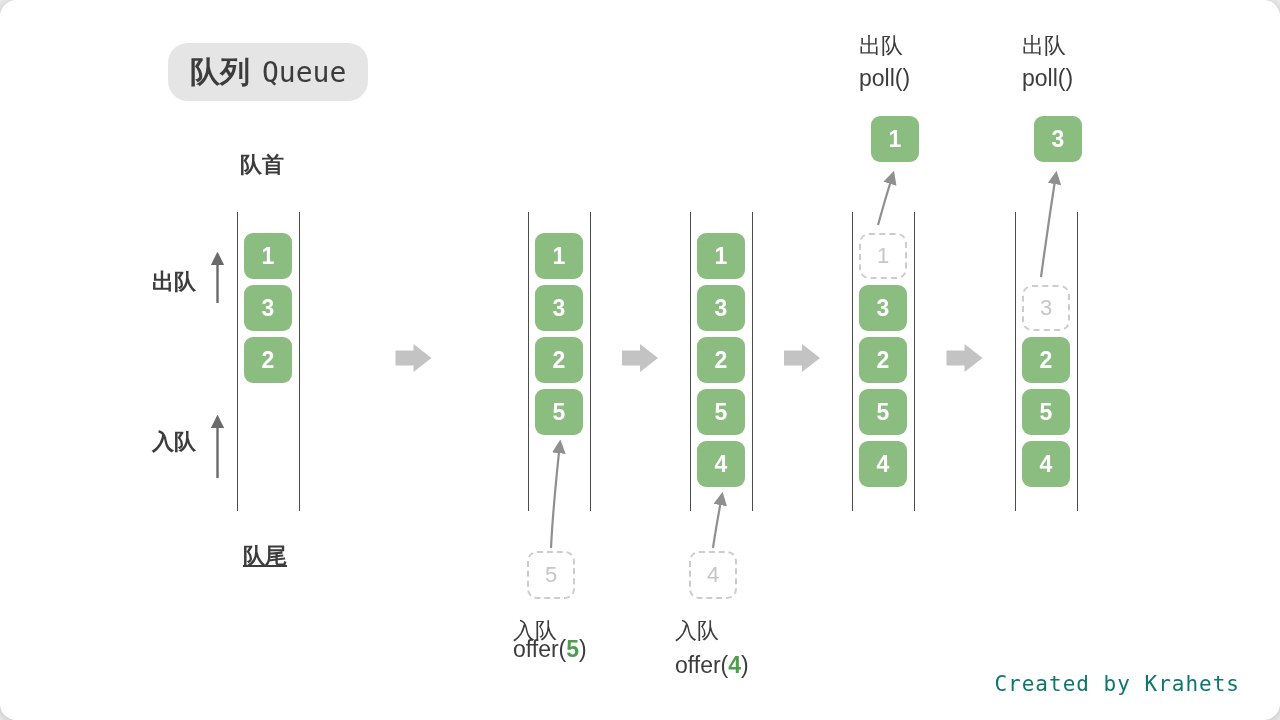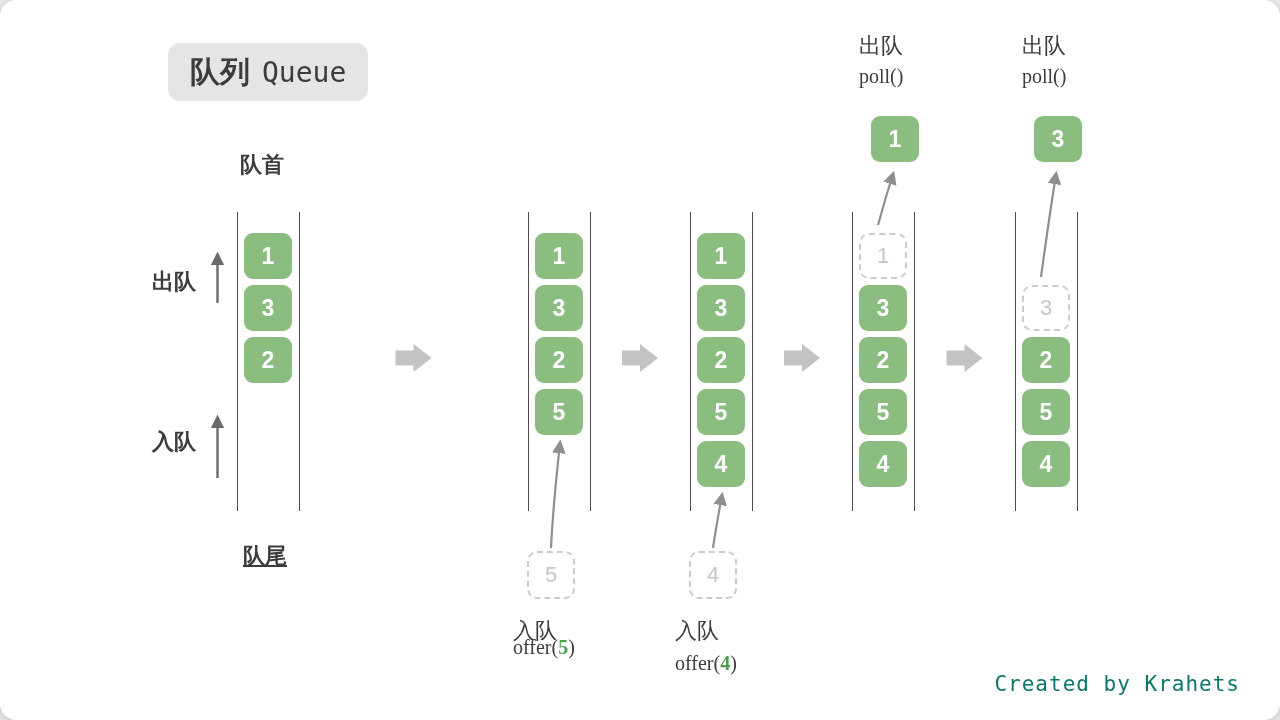--- a/index.html
+++ b/index.html
@@ -8,21 +8,21 @@
     font-family:"Liberation Sans",sans-serif;overflow:hidden;
   }
   .canvas{
     position:absolute;left:0;top:0;width:1280px;height:720px;
     background:#ffffff;border-radius:16px;
     box-shadow:0 1px 8px rgba(0,0,0,.22);
   }
   #queues{position:absolute;inset:0;}
   .badge{
     position:absolute;left:168px;top:43px;height:58px;
-    background:var(--badge-bg,#e5e5e5);border-radius:12px;
+    background:var(--badge-bg,#e5e5e5);border-radius:20px;
     display:flex;align-items:center;padding:0 22px;
   }
   .badge-zh{font-size:30px;font-weight:bold;color:var(--text-dark,#3a3a3a);}
   .badge-en{font-size:28px;font-family:"DejaVu Sans Mono",monospace;color:var(--text-dark,#3a3a3a);margin-left:12px;}
   .lbl{
     position:absolute;font-size:22px;font-weight:bold;color:var(--text-dark,#3b3b3b);
     white-space:nowrap;
   }
   .vline{
     position:absolute;top:212px;height:299px;width:1.4px;
@@ -36,22 +36,22 @@
   }
   .box.ghost{
     background:transparent;border:2px dashed #cccccc;border-radius:10px;
     width:44px;height:42px;color:#c6c6c6;font-weight:normal;font-size:22px;
   }
   .box.ghost.below{width:44px;height:44px;}
   .op-label{
     position:absolute;font-size:22px;color:var(--text-dark,#3c3c3c);white-space:nowrap;
   }
   .op-code{
-    position:absolute;font-size:20px;color:var(--text-dark,#3c3c3c);
-    font-family:Liberation Serif, serif;white-space:pre;
+    position:absolute;font-size:23px;color:var(--text-dark,#3c3c3c);
+    font-family:Liberation Sans, sans-serif;white-space:pre;
   }
   .op-code .code-arg{color:var(--code-green,#4f9e4f);font-weight:bold;}
   #overlay{position:absolute;left:0;top:0;width:1280px;height:720px;pointer-events:none;}
   .watermark{
     position:absolute;right:40px;bottom:24px;
     font-family:"DejaVu Sans Mono",monospace;font-size:21px;letter-spacing:1px;
     color:#0f766e;
     margin-top:40px;
   }
 </style>

